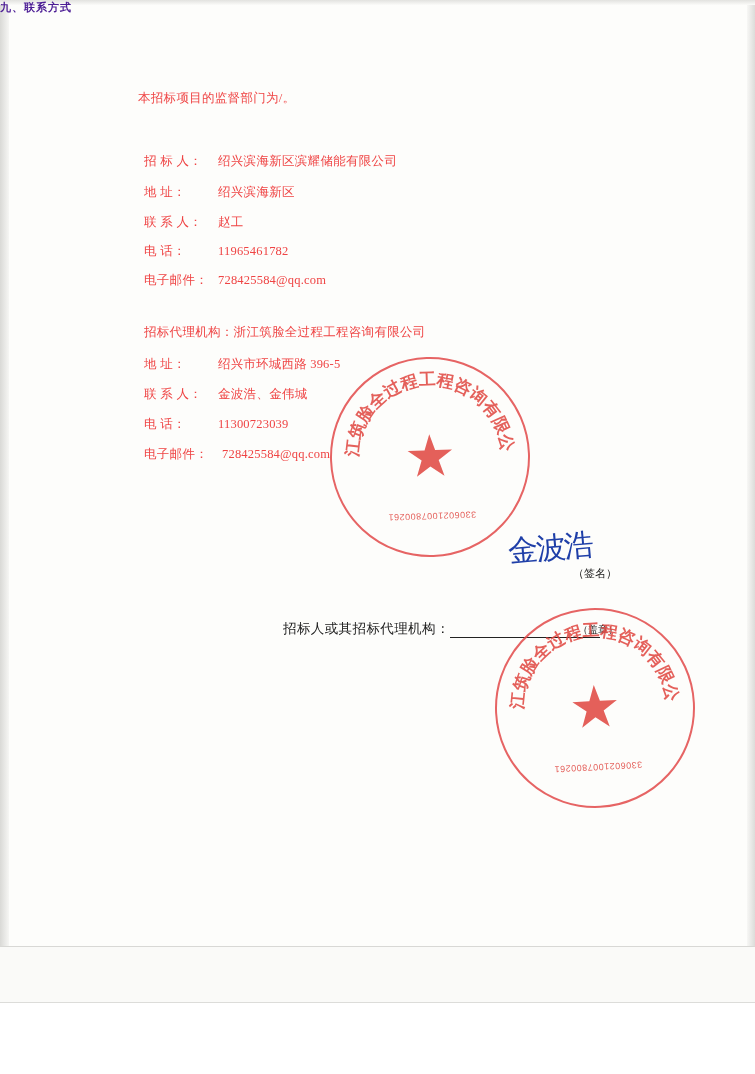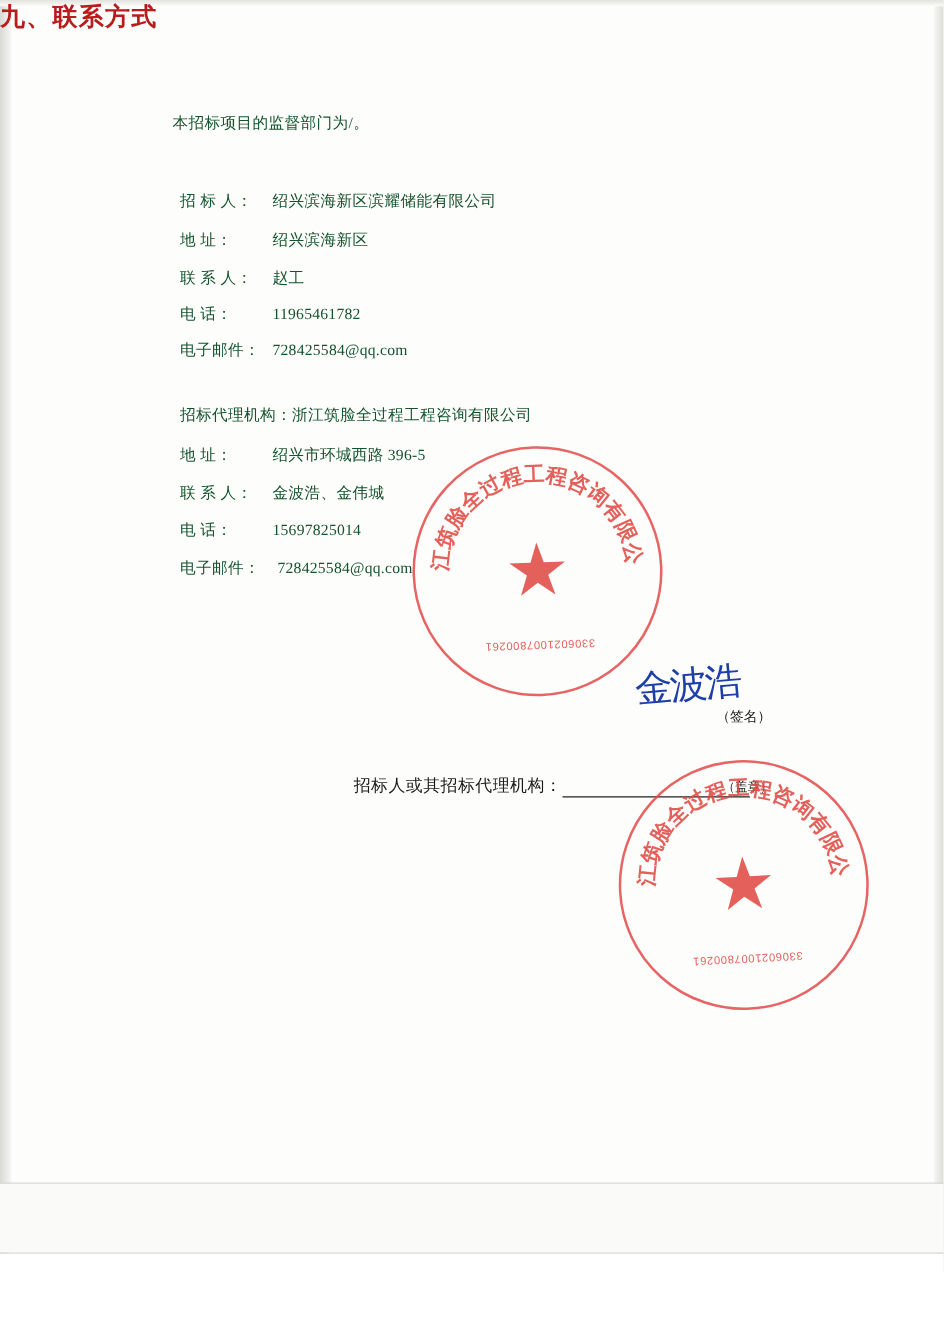--- a/index.html
+++ b/index.html
@@ -67,34 +67,34 @@
     left: 0; top: 0;
     width: 755px;
     height: 1074px;
   }
 
   .line {
     position: absolute;
     white-space: nowrap;
     font-size: 12.5px;
     letter-spacing: 0.3px;
-    color: #14532d;
+    color: #ef4444;
   }
   .intro {
     left: 138px;
     top: 90px;
     font-size: 12.5px;
   }
   .section-heading {
     left: 120px;
     top: 121px;
-    font-size: 20px;
+    font-size: 11px;
     font-weight: bold;
     letter-spacing: 1px;
-    color: #b91c1c;
+    color: #4c1d95;
   }
   .lbl {
     display: inline-block;
     width: 74px;
   }
   .mono {
     font-family: "Liberation Serif", serif;
     letter-spacing: 0.2px;
   }
 
@@ -240,21 +240,21 @@
     <div class="line" style="left:144px; top:324px;">
       <span>招标代理机构：</span><span>浙江筑脸全过程工程咨询有限公司</span>
     </div>
     <div class="line" style="left:144px; top:356px;">
       <span class="lbl">地      址：</span><span class="mono">绍兴市环城西路 396-5</span>
     </div>
     <div class="line" style="left:144px; top:386px;">
       <span class="lbl">联 系 人：</span><span>金波浩、金伟城</span>
     </div>
     <div class="line" style="left:144px; top:416px;">
-      <span class="lbl">电      话：</span><span class="mono">15697825014</span>
+      <span class="lbl">电      话：</span><span class="mono">11300723039</span>
     </div>
     <div class="line" style="left:144px; top:446px;">
       <span class="lbl">电子邮件：</span><span class="mono" style="margin-left:4px;">728425584@qq.com</span>
     </div>
 
     <div class="sig-note">（签名）</div>
 
     <div class="org-line">
       <span>招标人或其招标代理机构：</span><span class="org-underline"></span>
     </div>

